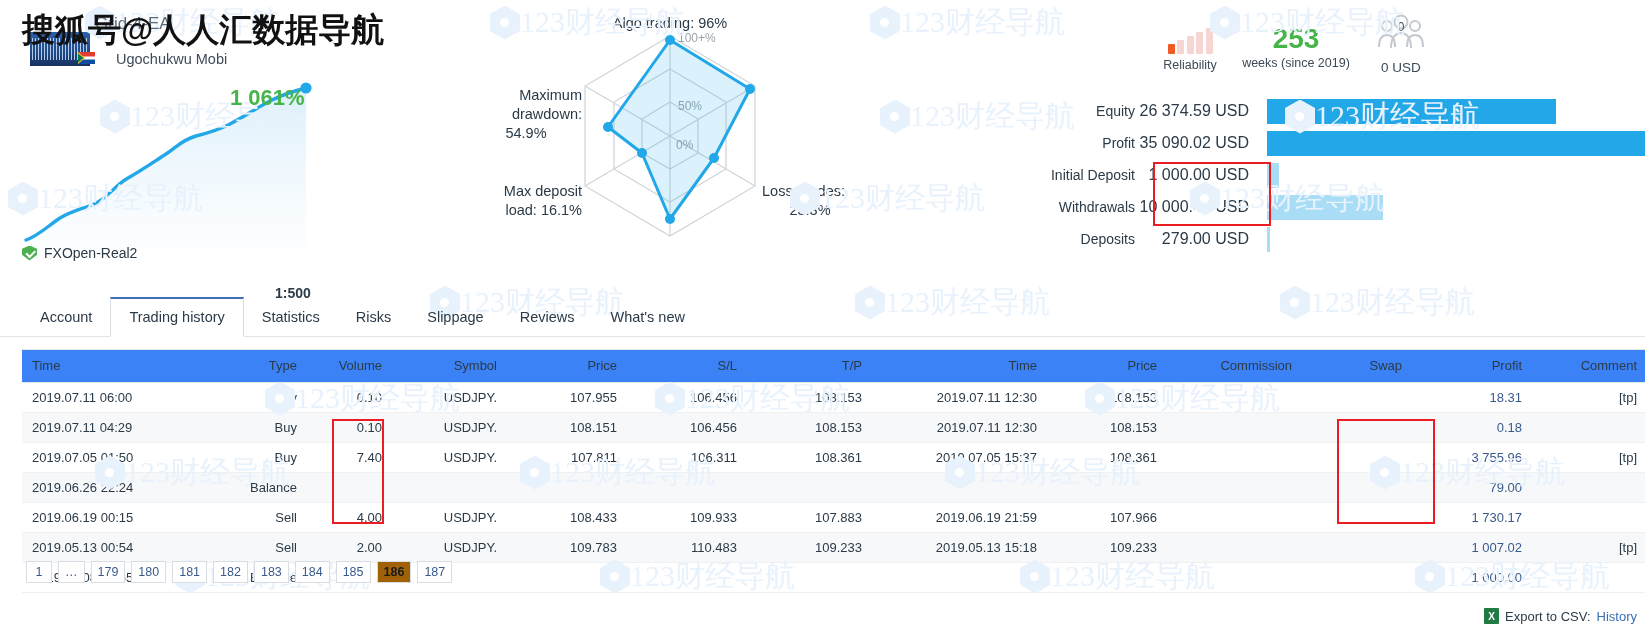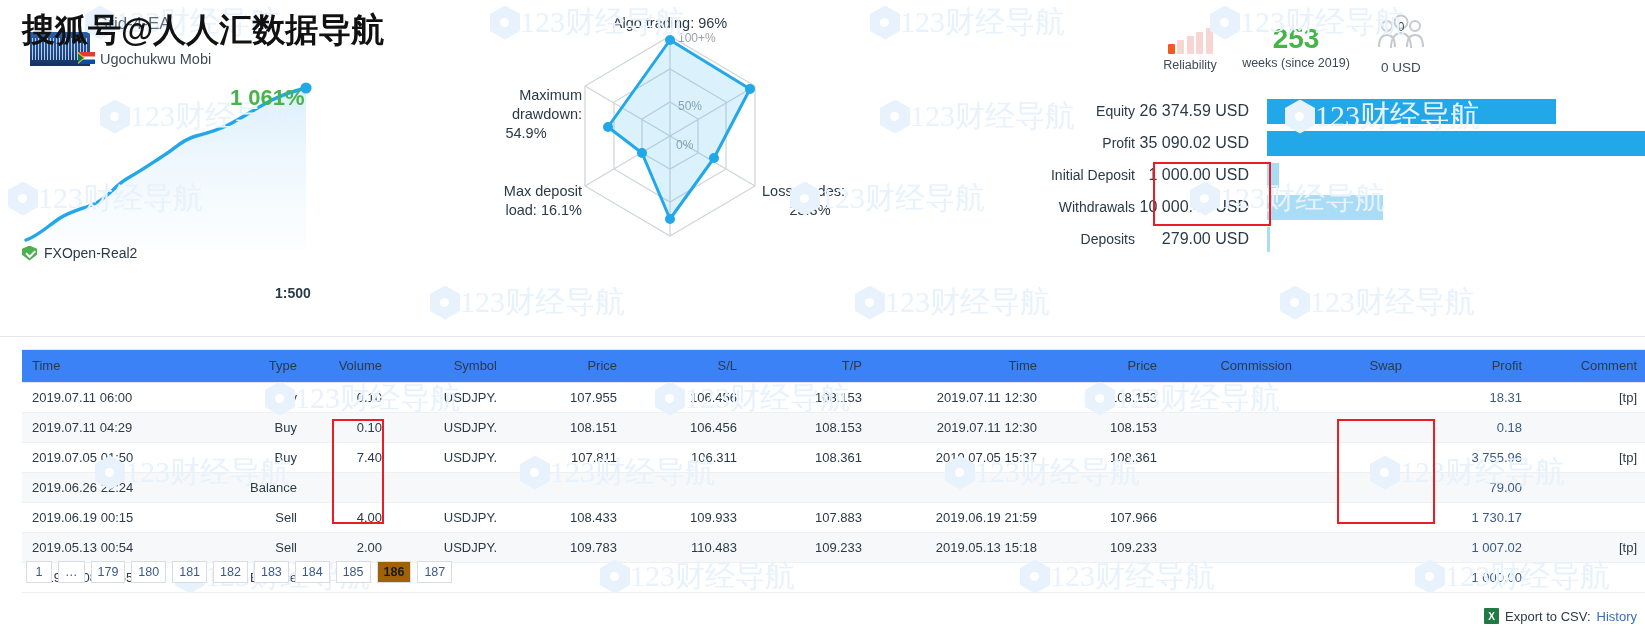--- a/index.html
+++ b/index.html
@@ -55,21 +55,21 @@
     content:""; position:absolute; left:2px; top:6px; right:2px; height:22px;
     background:
       repeating-linear-gradient(90deg,
         #cfe3f7 0px, #cfe3f7 1px, transparent 1px, transparent 3px);
     opacity:.85;
   }
   .flag {
     position:absolute; left:78px; top:52px; width:17px; height:12px; z-index:6;
   }
   .author {
-    position:absolute; left:100px; top:51px;
+    position:absolute; left:116px; top:51px;
     font-size:14.5px; color:#3d4b58; white-space:nowrap; z-index:6;
   }
 
   
   .equity-wrap { position:absolute; left:10px; top:78px; width:330px; height:180px; }
   .equity-pct {
     position:absolute; left:230px; top:85px;
     font-size:22px; font-weight:700; color:#46b449; z-index:6;
   }
   .broker {
@@ -452,20 +452,29 @@
           <div class="svalue">279.00 USD</div>
           <div class="sbar-area">
             <div class="sbar" style="width: 0.35%; min-width: 3px; background: rgb(169, 221, 245);"></div>
           </div>
         </div>
       </div>
     <div class="redbox-stats" style="left:1153px; top:162px; width:118px; height:64px;"></div>
   </div>
 
   <div class="tabs-rule"></div>
+  <div class="tabs" id="tabs">
+      <div class="tab">Account</div>
+      <div class="tab active">Trading history</div>
+      <div class="tab">Statistics</div>
+      <div class="tab">Risks</div>
+      <div class="tab">Slippage</div>
+      <div class="tab">Reviews</div>
+      <div class="tab">What's new</div>
+    </div>
 
   <div class="tablewrap">
     <table class="hist">
       <colgroup>
         <col style="width:190px">
           <col style="width:95px">
           <col style="width:85px">
         <col style="width:115px">
           <col style="width:120px">
           <col style="width:120px">

